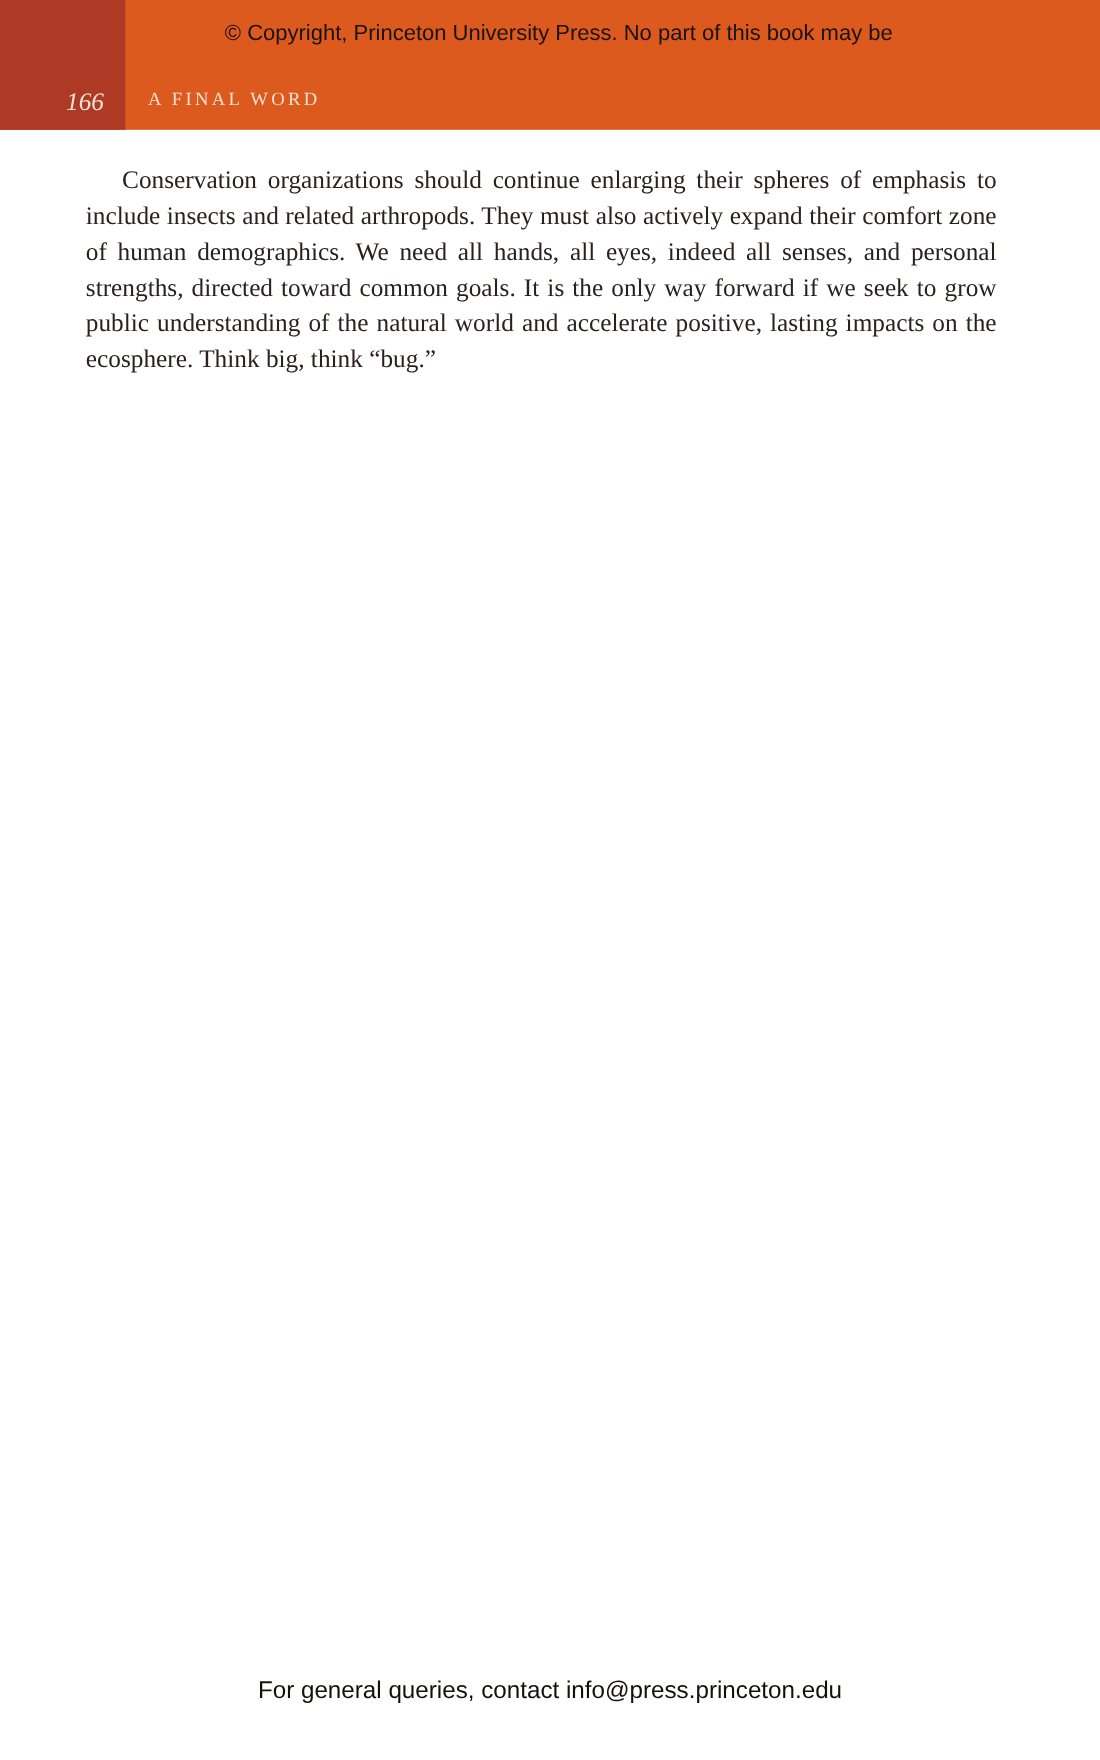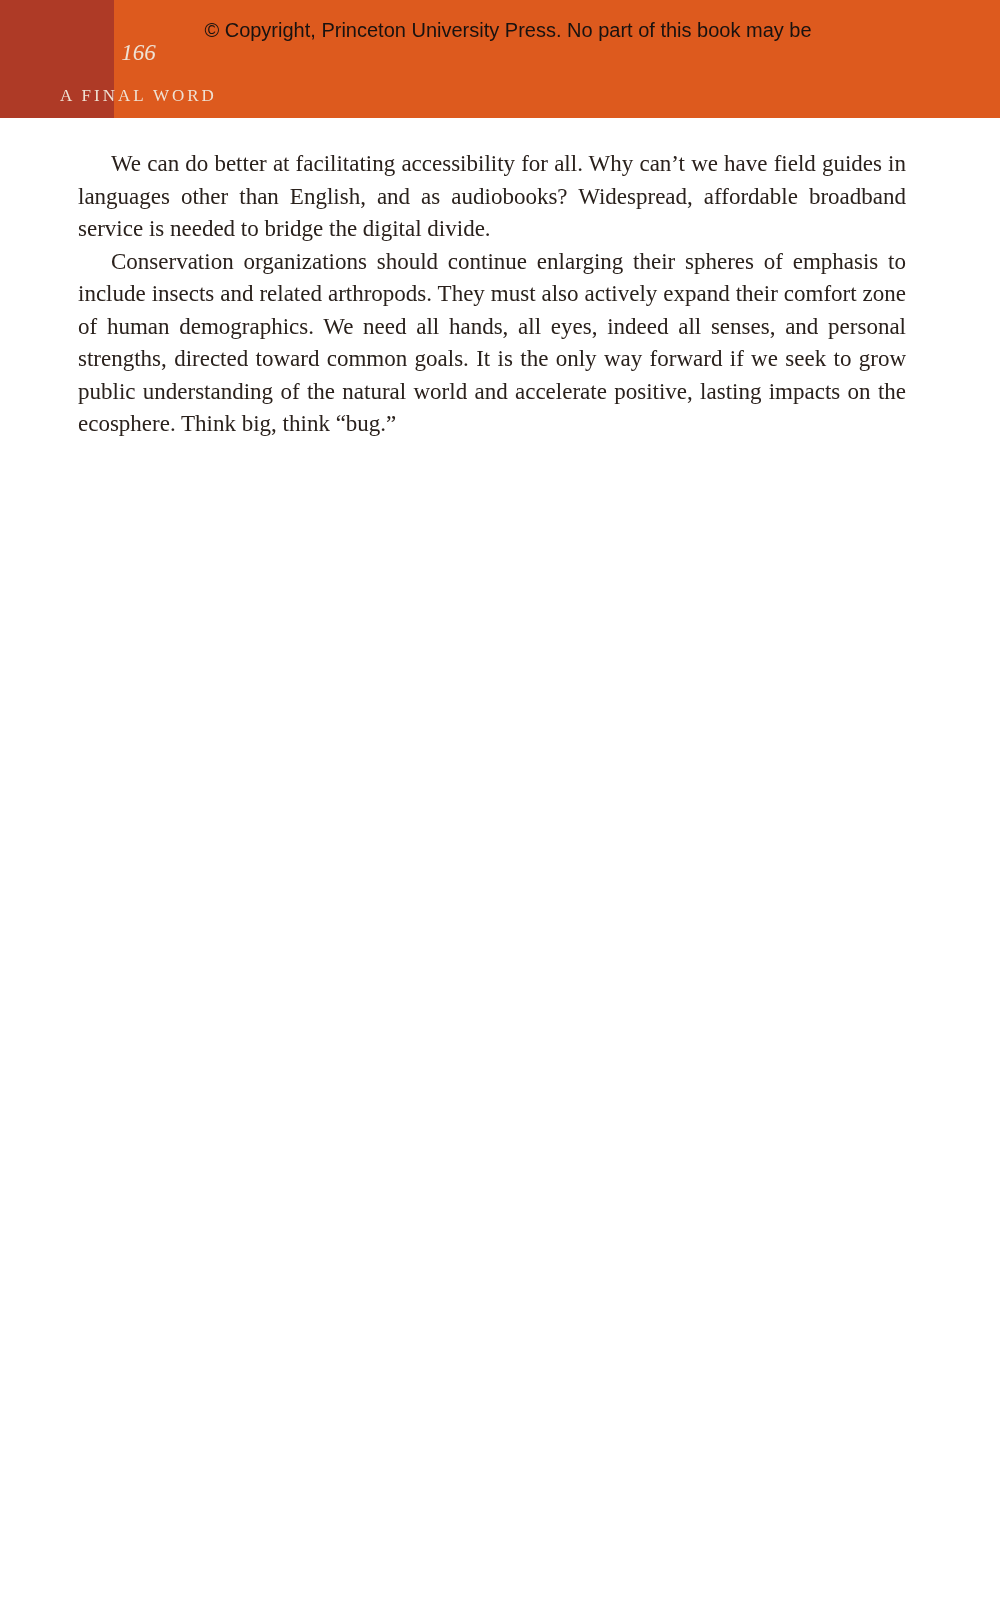--- a/index.html
+++ b/index.html
@@ -26,26 +26,25 @@
     top: 0; left: 0;
     width: 114px;
     height: 100%;
     background: var(--band_dark_red, #AE3A26);
   }
   .running-head {
     position: absolute;
     left: 60px;
     bottom: 12px;
     display: flex;
-    align-items: center;
-    gap: 20px;
+    align-items: flex-start;
+    gap: 40px;
     color: var(--running_head_text, #EFE2D4);
     z-index: 1;
     white-space: nowrap;
-    flex-direction: column;
   }
   .folio {
     font-family: "Liberation Serif", serif;
     font-style: italic;
     font-size: 23px;
   }
   .rh-title {
     font-family: "Liberation Serif", serif;
     font-size: 17px;
     letter-spacing: 3px;
@@ -101,18 +100,20 @@
       <span class="folio">166</span>
       <span class="rh-title">A FINAL WORD</span>
     </div>
 
     <div class="copyright">
       <div>© Copyright, Princeton University Press. No part of this book may be</div>
     </div>
   </header>
 
   <main class="body-text">
-    <p>We can do better at facilitating accessibility for all. Why can’t we have field guides in languages other than English, and as audiobooks? Widespread, affordable broadband service is needed to bridge the digital divide.</p>
     <p>Conservation organizations should continue enlarging their spheres of emphasis to include insects and related arthropods. They must also actively expand their comfort zone of human demographics. We need all hands, all eyes, indeed all senses, and personal strengths, directed toward common goals. It is the only way forward if we seek to grow public understanding of the natural world and accelerate positive, lasting impacts on the ecosphere. Think big, think “bug.”</p>
   </main>
 
+  <footer class="page-footer">
+    <div>For general queries, contact info@press.princeton.edu</div>
+  </footer>
 
 </div>
 
 </body></html>

